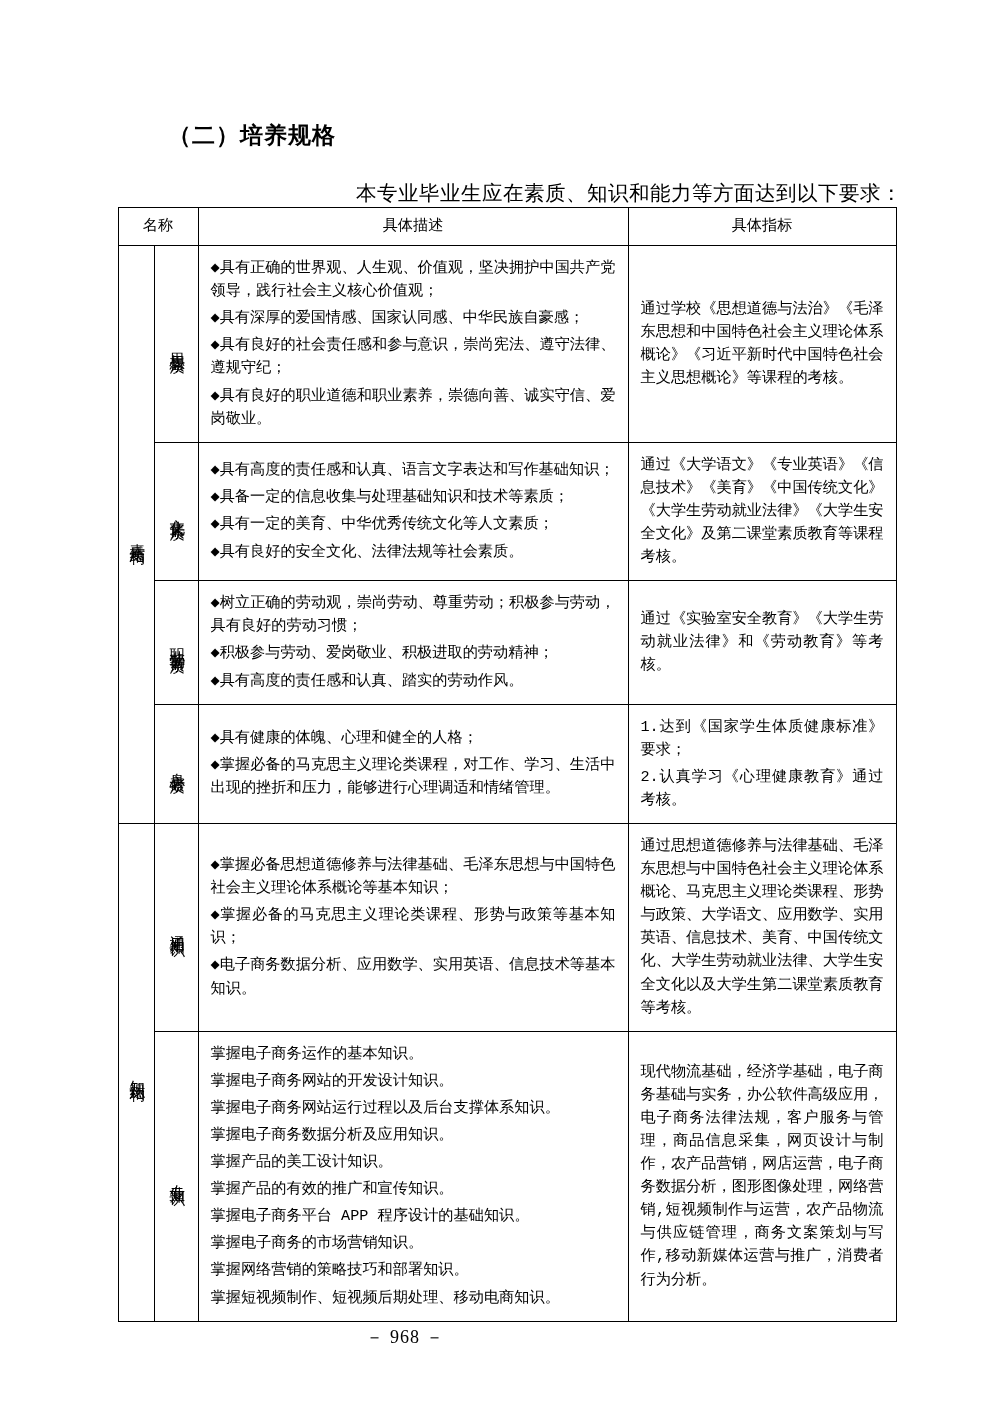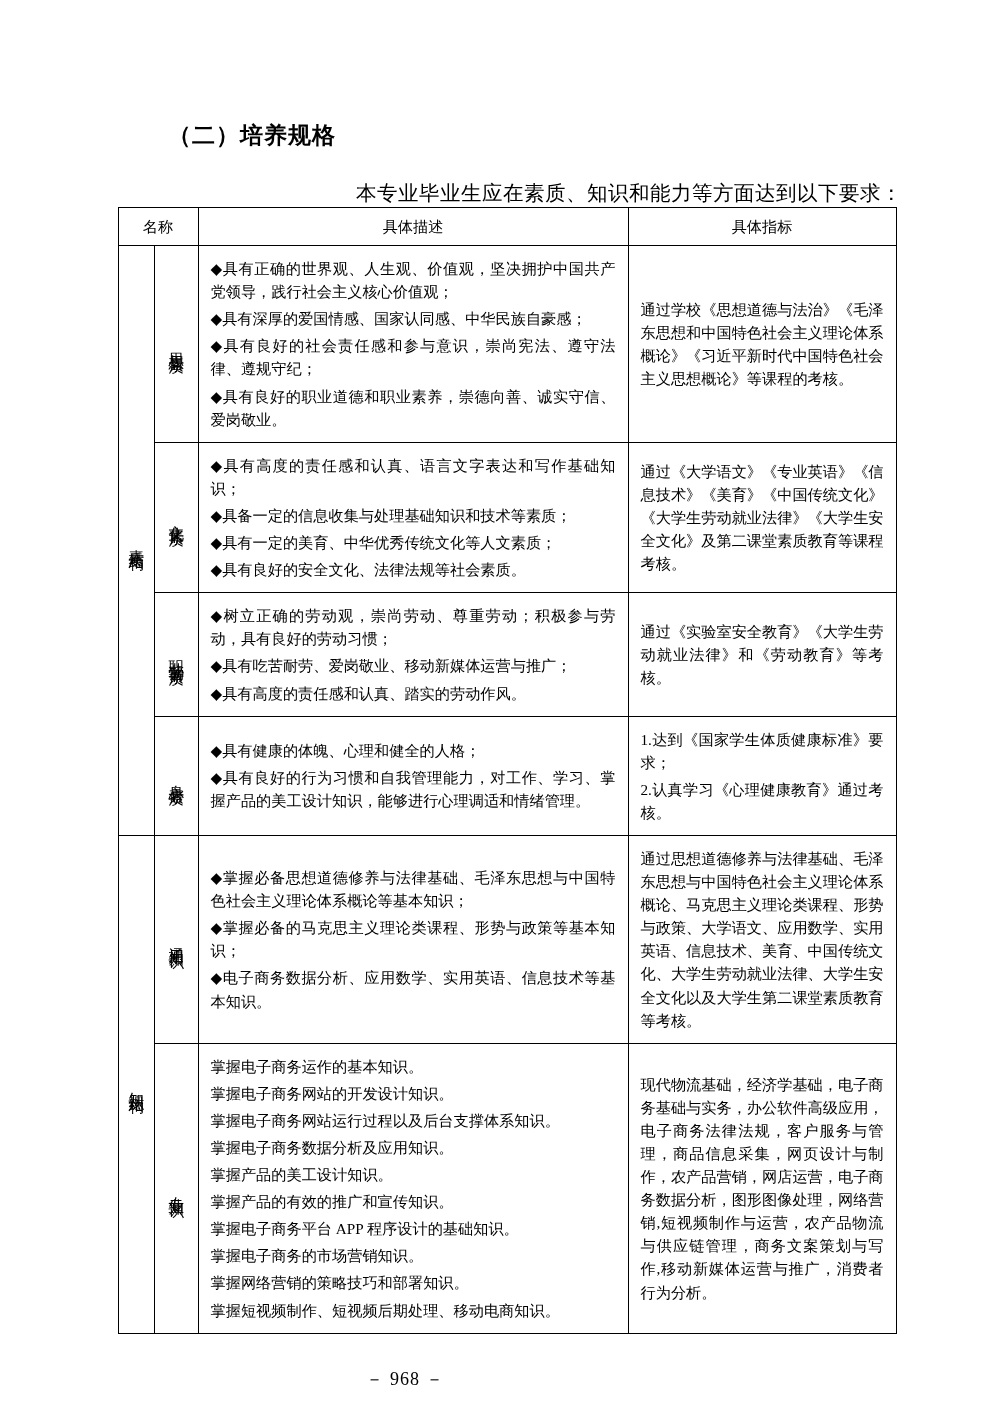--- a/index.html
+++ b/index.html
@@ -48,20 +48,21 @@
     text-align: center;
     margin-top: 34px;
     margin-bottom: 12px;
     letter-spacing: 0.5px;
   }
   table.spec {
     border-collapse: collapse;
     width: 778px;
     margin: 0 auto;
     table-layout: fixed;
+    font-family: Liberation Mono, monospace;
   }
   table.spec td, table.spec th {
     border: 1px solid #000000;
     vertical-align: middle;
     font-size: 15.2px;
     line-height: 1.52;
     padding: 7px 8px;
     font-weight: normal;
   }
   .hdr td {
@@ -109,21 +110,20 @@
     text-indent: 0;
   }
   .footer {
     position: absolute;
     left: 0;
     top: 1325px;
     width: 1000px;
     text-align: center;
     font-size: 18px;
     letter-spacing: 1px;
-    margin-top: 42px;
   }
   .footer span { display: inline-block; padding-left: 0; }
   .pgnum {
     margin-left: -190px;
   }
 </style>
 </head>
 <body>
 
 <div class="page">
@@ -188,37 +188,37 @@
         </tr>
 
         <tr>
           <td class="vcell">
             <div class="vwrap">
                 <div class="vert">职业劳动素质</div>
               </div>
           </td>
           <td class="desc desc-lines">
             <p>◆树立正确的劳动观，崇尚劳动、尊重劳动；积极参与劳动，具有良好的劳动习惯；</p>
-            <p>◆具有吃苦耐劳、爱岗敬业、移动新媒体运营与推广；</p>
+            <p>◆积极参与劳动、爱岗敬业、积极进取的劳动精神；</p>
             <p>◆具有高度的责任感和认真、踏实的劳动作风。</p>
           </td>
           <td class="ind">
             <p>通过《实验室安全教育》《大学生劳动就业法律》和《劳动教育》等考核。</p>
           </td>
         </tr>
 
         <tr>
           <td class="vcell">
             <div class="vwrap">
                 <div class="vert">身心素质</div>
               </div>
           </td>
           <td class="desc desc-lines">
             <p>◆具有健康的体魄、心理和健全的人格；</p>
-            <p>◆具有良好的行为习惯和自我管理能力，对工作、学习、掌握产品的美工设计知识，能够进行心理调适和情绪管理。</p>
+            <p>◆掌握必备的马克思主义理论类课程，对工作、学习、生活中出现的挫折和压力，能够进行心理调适和情绪管理。</p>
           </td>
           <td class="ind">
             <p>1.达到《国家学生体质健康标准》要求；</p>
             <p>2.认真学习《心理健康教育》通过考核。</p>
           </td>
         </tr>
 
         <tr>
           <td class="vcell" rowspan="2">
             <div class="vwrap">

